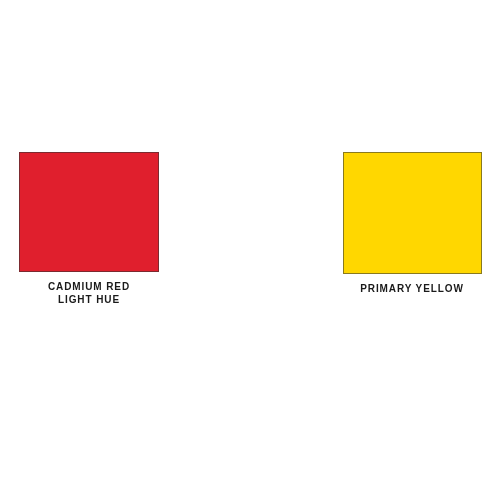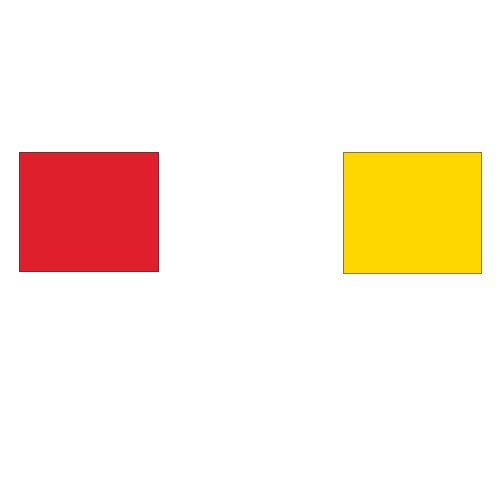--- a/index.html
+++ b/index.html
@@ -61,24 +61,27 @@
 
   #cell-mars-black         { left: 256px; top: 272px; width: 190px; height: 165px; }
 </style>
 </head>
 <body style="background: rgb(255, 255, 255);">
 
 <div class="swatch-grid">
 
   <div class="swatch-cell" id="cell-cadmium-red">
     <div class="swatch-chip" id="chip-cadmium-red" style="background: rgb(224, 31, 45); border-color: rgb(123, 42, 47);"></div>
+    <div class="swatch-label" id="label-cadmium-red">CADMIUM RED
+LIGHT HUE</div>
   </div>
 
   <div class="swatch-cell" id="cell-primary-yellow">
     <div class="swatch-chip" id="chip-primary-yellow" style="background: rgb(255, 215, 0); border-color: rgb(138, 122, 30);"></div>
+    <div class="swatch-label" id="label-primary-yellow">PRIMARY YELLOW</div>
   </div>
 
   <div class="swatch-cell" id="cell-ultramarine-blue">
     
     
   </div>
 
   <div class="swatch-cell" id="cell-titanium-white">
     
     

